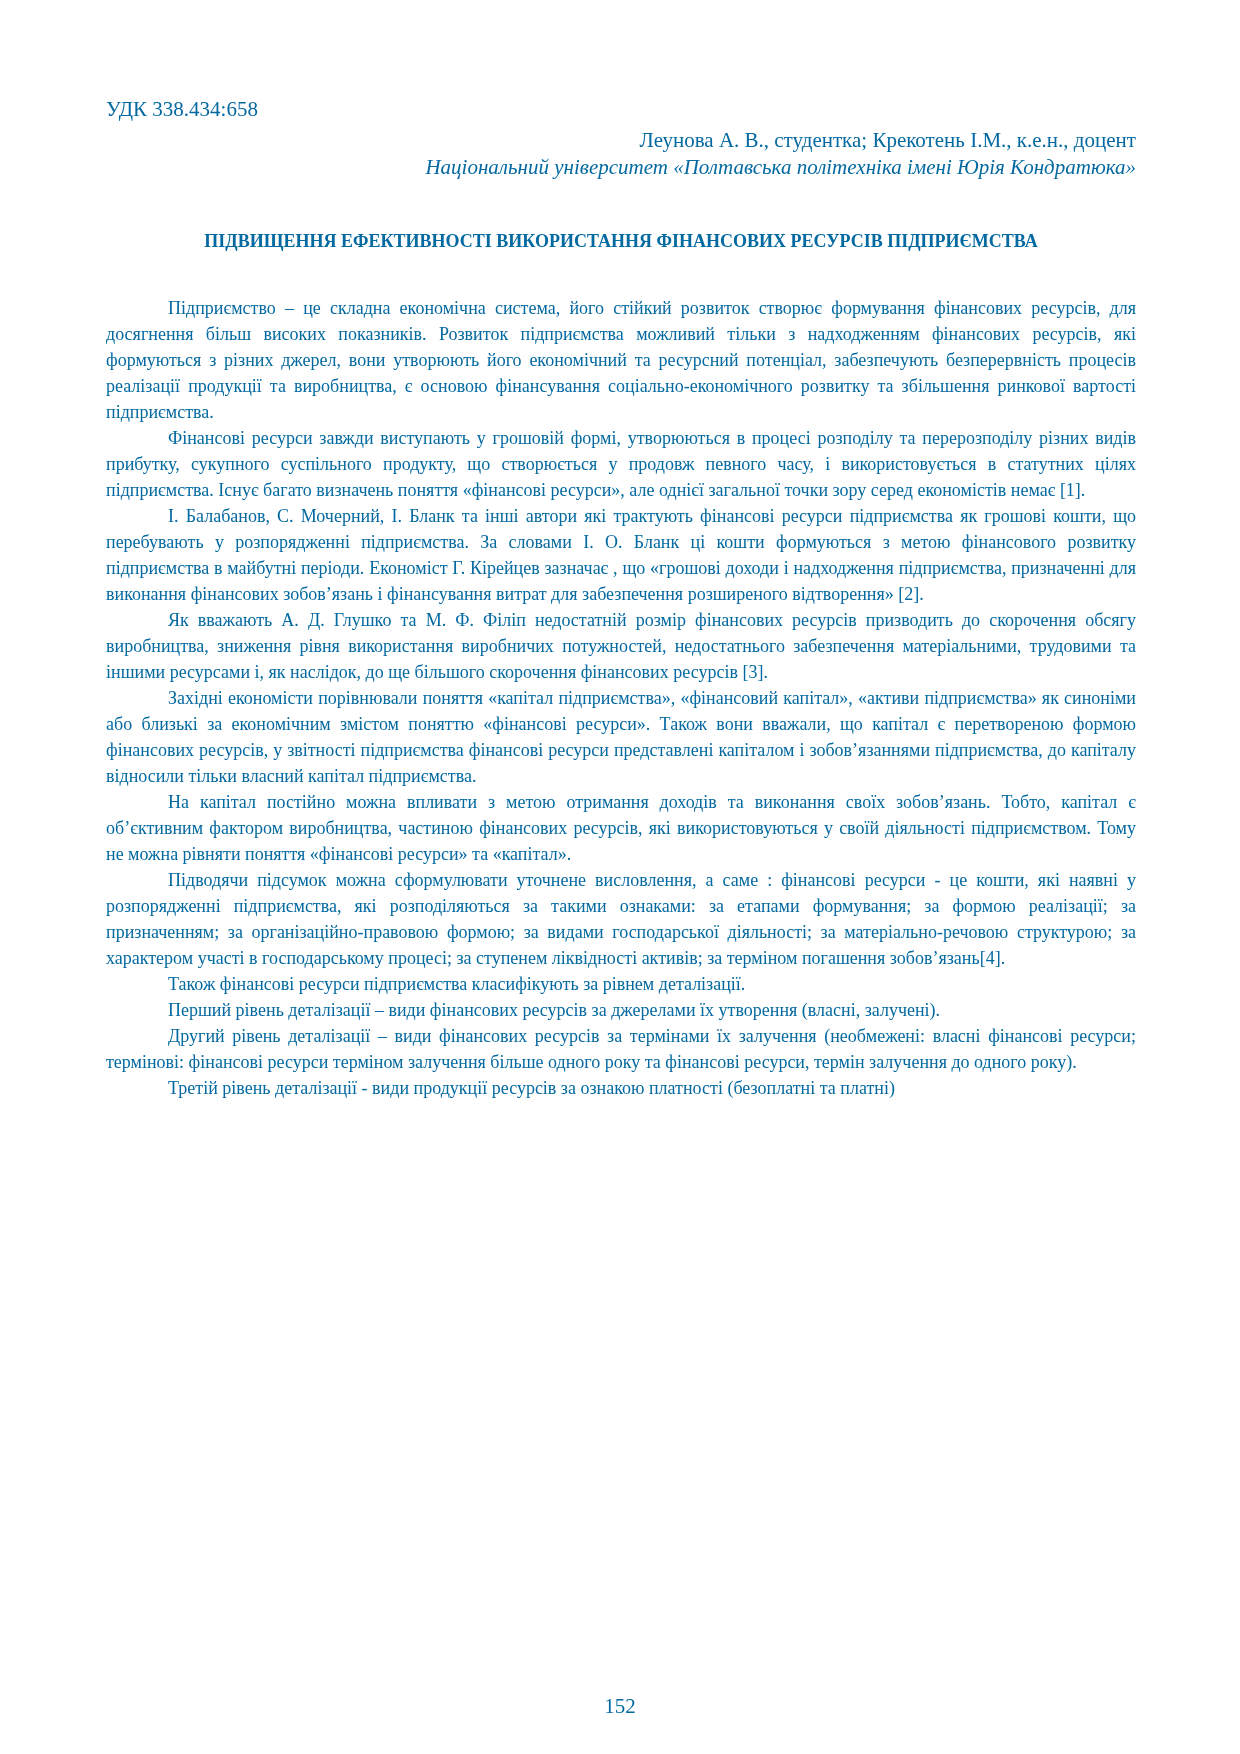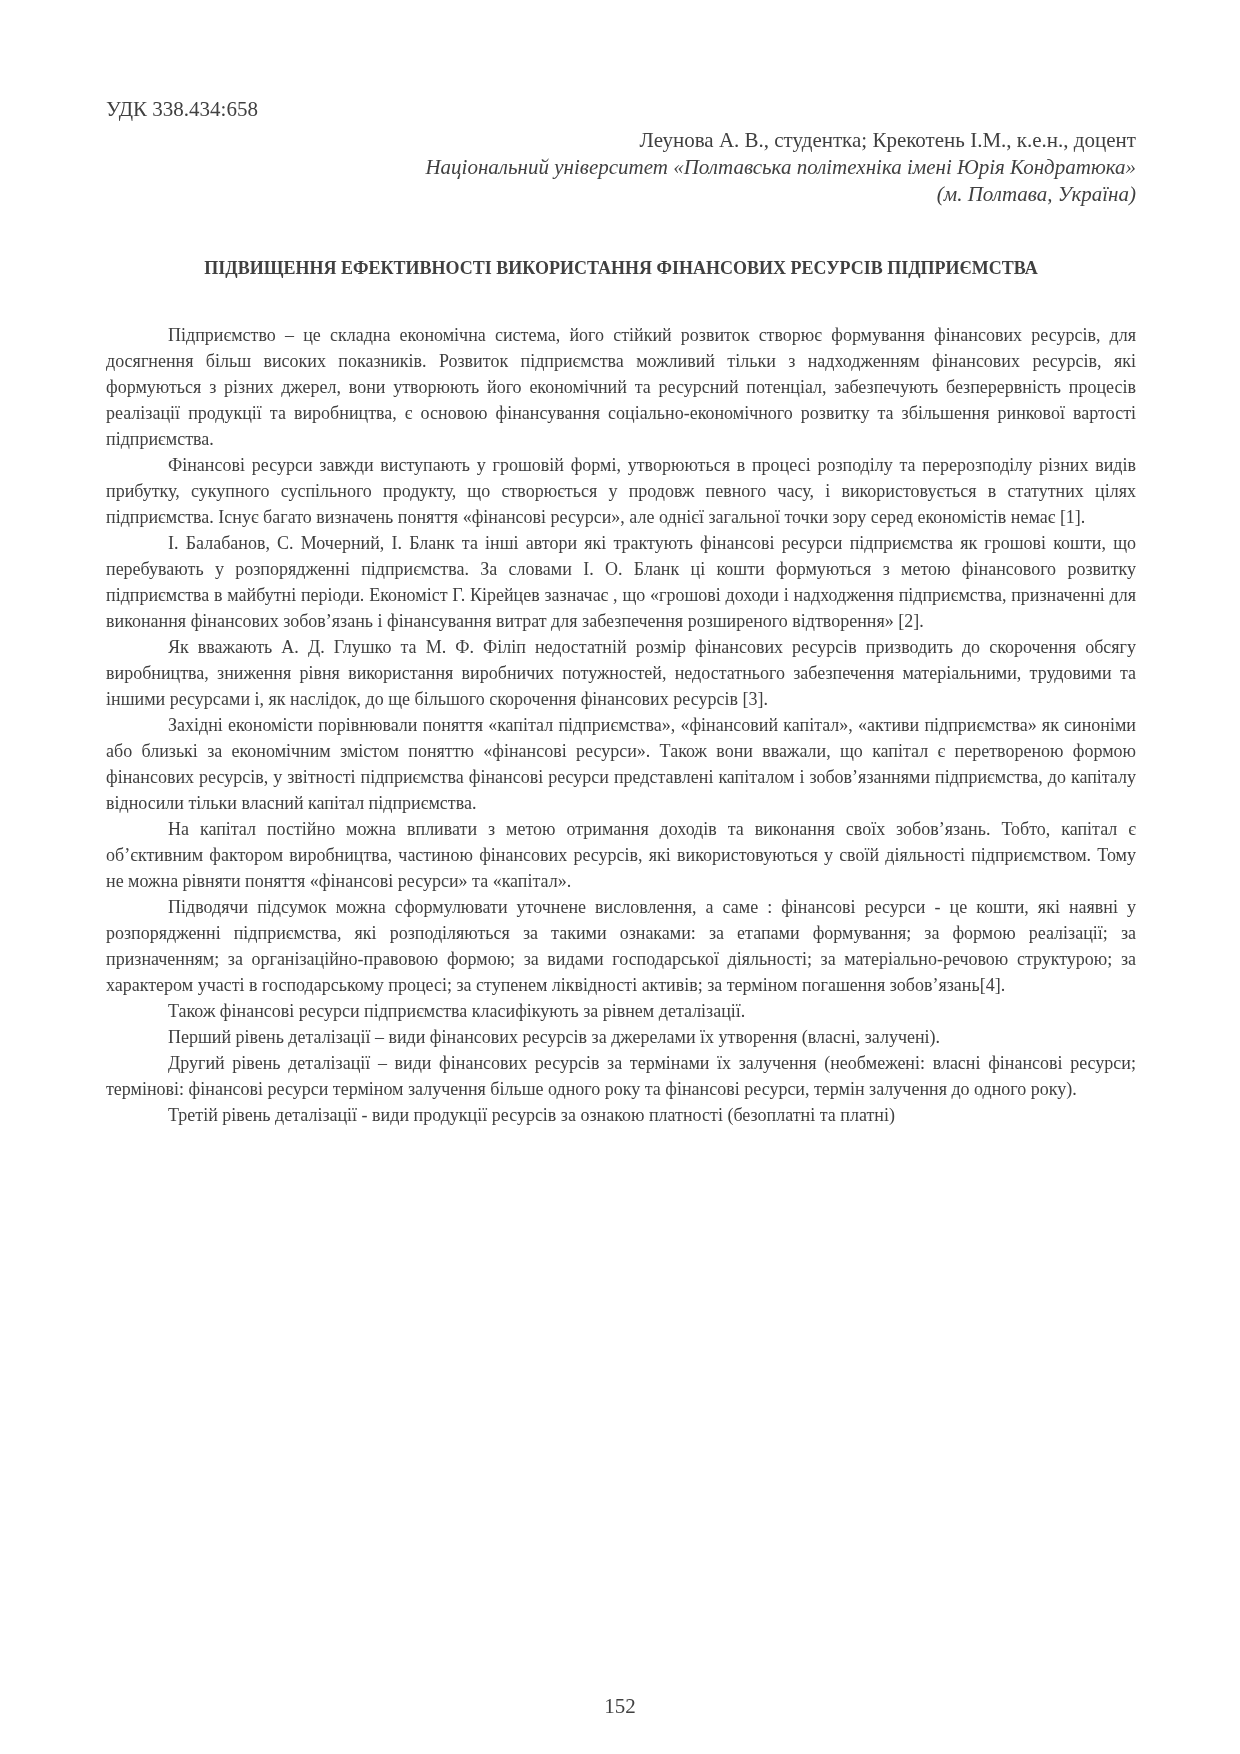--- a/index.html
+++ b/index.html
@@ -6,21 +6,21 @@
     margin: 0;
     padding: 0;
     background: #e8e8e8;
   }
   .page {
     position: relative;
     width: 1240px;
     height: 1754px;
     margin: 0 auto;
     background: #ffffff;
-    color: #404040;
+    color: #0369a1;
     font-family: "Liberation Serif", "DejaVu Serif", serif;
     box-sizing: border-box;
     padding: 96px 104px 0 106px;
     overflow: hidden;
   }
   .udc {
     font-size: 21px;
     line-height: 27px;
     margin-bottom: 4px;
     text-align: left;
@@ -69,21 +69,20 @@
 <body>
 
 <div class="page">
 
   <div class="udc">УДК 338.434:658</div>
 
   <div class="center byline">Леунова А. В., студентка; Крекотень І.М., к.е.н., доцент</div>
 
   <div class="center affil">Національний університет  «Полтавська політехніка імені Юрія Кондратюка»</div>
 
-  <div class="center affil">(м. Полтава, Україна)</div>
 
   <h1 class="title">ПІДВИЩЕННЯ ЕФЕКТИВНОСТІ ВИКОРИСТАННЯ ФІНАНСОВИХ РЕСУРСІВ ПІДПРИЄМСТВА</h1>
 
   <div class="body-block">
     <p class="para">Підприємство  – це складна економічна система, його стійкий  розвиток створює формування фінансових ресурсів, для досягнення більш високих показників. Розвиток підприємства можливий тільки з надходженням фінансових ресурсів, які формуються з різних джерел, вони утворюють його економічний та ресурсний потенціал, забезпечують безперервність процесів реалізації продукції та виробництва, є основою фінансування соціально-економічного розвитку та збільшення ринкової вартості підприємства.</p>
     <p class="para">Фінансові ресурси завжди виступають у грошовій формі, утворюються в процесі розподілу та перерозподілу різних видів прибутку, сукупного суспільного  продукту, що створюється у продовж певного часу, і використовується в статутних цілях підприємства. Існує багато визначень поняття «фінансові ресурси», але однієї загальної точки зору серед економістів немає [1].</p>
     <p class="para">І. Балабанов,  С. Мочерний, І. Бланк та інші автори  які трактують фінансові ресурси підприємства як грошові кошти, що перебувають у розпорядженні підприємства. За словами І. О. Бланк ці кошти формуються з метою фінансового розвитку підприємства в майбутні періоди. Економіст Г. Кірейцев зазначає , що «грошові доходи і надходження підприємства, призначенні для виконання фінансових зобов’язань і фінансування витрат для забезпечення розширеного відтворення» [2].</p>
     <p class="para">Як вважають А. Д. Глушко та М. Ф. Філіп недостатній розмір фінансових ресурсів призводить до скорочення обсягу виробництва, зниження рівня використання виробничих потужностей, недостатнього забезпечення матеріальними, трудовими та іншими ресурсами і, як наслідок, до ще більшого скорочення фінансових ресурсів [3].</p>
     <p class="para">Західні економісти порівнювали поняття «капітал підприємства», «фінансовий капітал», «активи підприємства» як синоніми або близькі за економічним змістом поняттю «фінансові ресурси». Також вони  вважали, що капітал є перетвореною формою фінансових ресурсів, у звітності підприємства фінансові ресурси представлені капіталом і зобов’язаннями підприємства,  до капіталу відносили тільки власний капітал підприємства.</p>
     <p class="para">На капітал постійно можна впливати з метою отримання доходів та виконання своїх зобов’язань. Тобто, капітал є об’єктивним фактором виробництва, частиною фінансових ресурсів, які використовуються у своїй діяльності підприємством. Тому не можна рівняти поняття «фінансові ресурси» та «капітал».</p>

